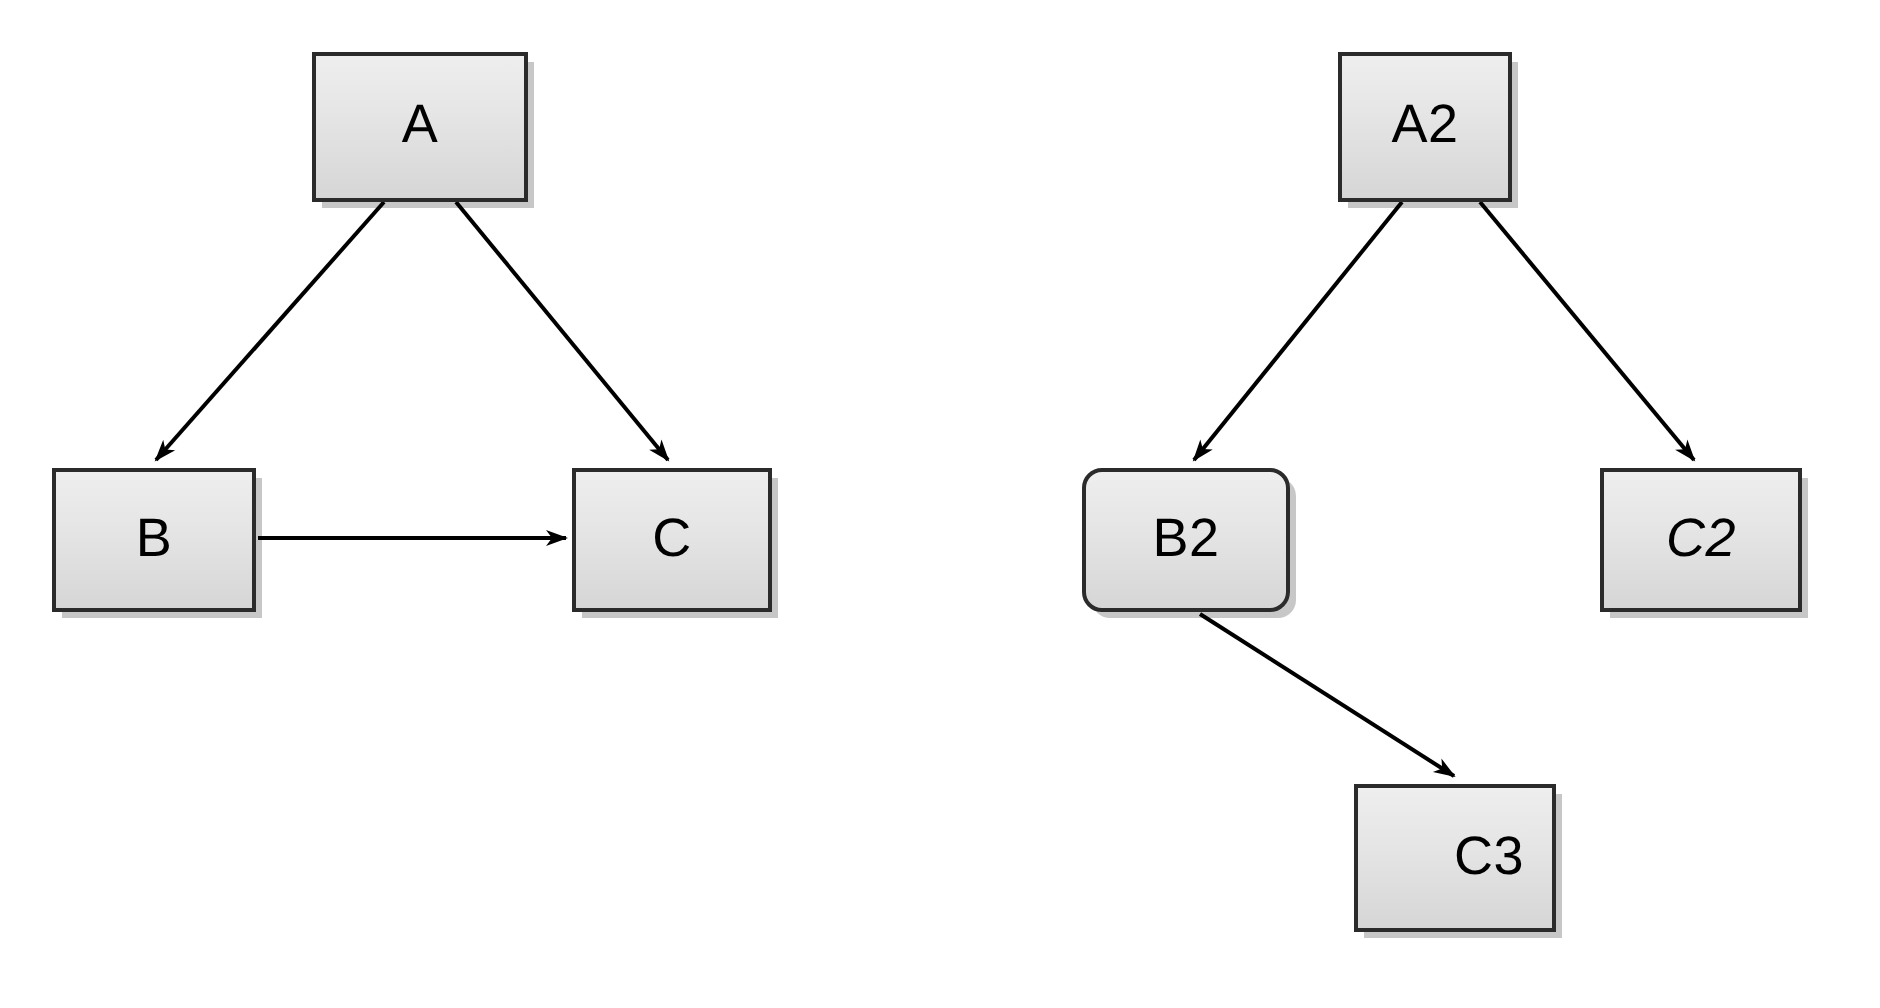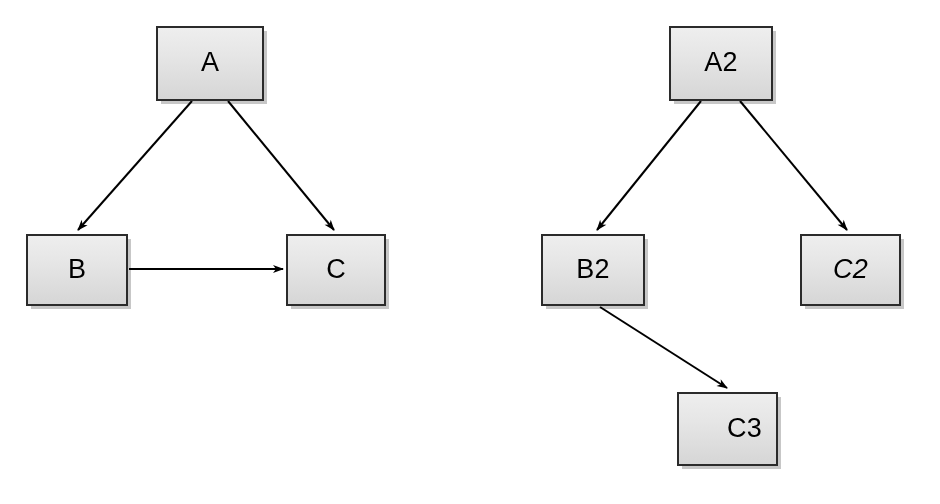--- a/index.html
+++ b/index.html
@@ -71,24 +71,24 @@
   <div id="nodes">
       <div class="node" style="left: 156px; top: 26px; width: 108px; height: 75px;">
         <span class="node-label">A</span>
       </div>
       <div class="node" style="left: 26px; top: 234px; width: 102px; height: 72px;">
         <span class="node-label">B</span>
       </div>
       <div class="node" style="left: 286px; top: 234px; width: 100px; height: 72px;">
         <span class="node-label">C</span>
       </div>
-      <div class="node" style="left: 669px; top: 26px; width: 104px; height: 75px;">
+      <div class="node" style="left: 669px; top: 26px; width: 87px; height: 75px;">
         <span class="node-label">A2</span>
       </div>
-      <div class="node" style="left: 541px; top: 234px; width: 104px; height: 72px;">
+      <div class="node" style="left: 541px; top: 234px; width: 104px; height: 72px; border-radius: 10px;">
         <span class="node-label">B2</span>
       </div>
       <div class="node" style="left: 800px; top: 234px; width: 101px; height: 72px; font-style: italic;">
         <span class="node-label">C2</span>
       </div>
       <div class="node" style="left: 677px; top: 392px; width: 101px; height: 74px; padding-left: 34px;">
         <span class="node-label">C3</span>
       </div>
     </div>
 

